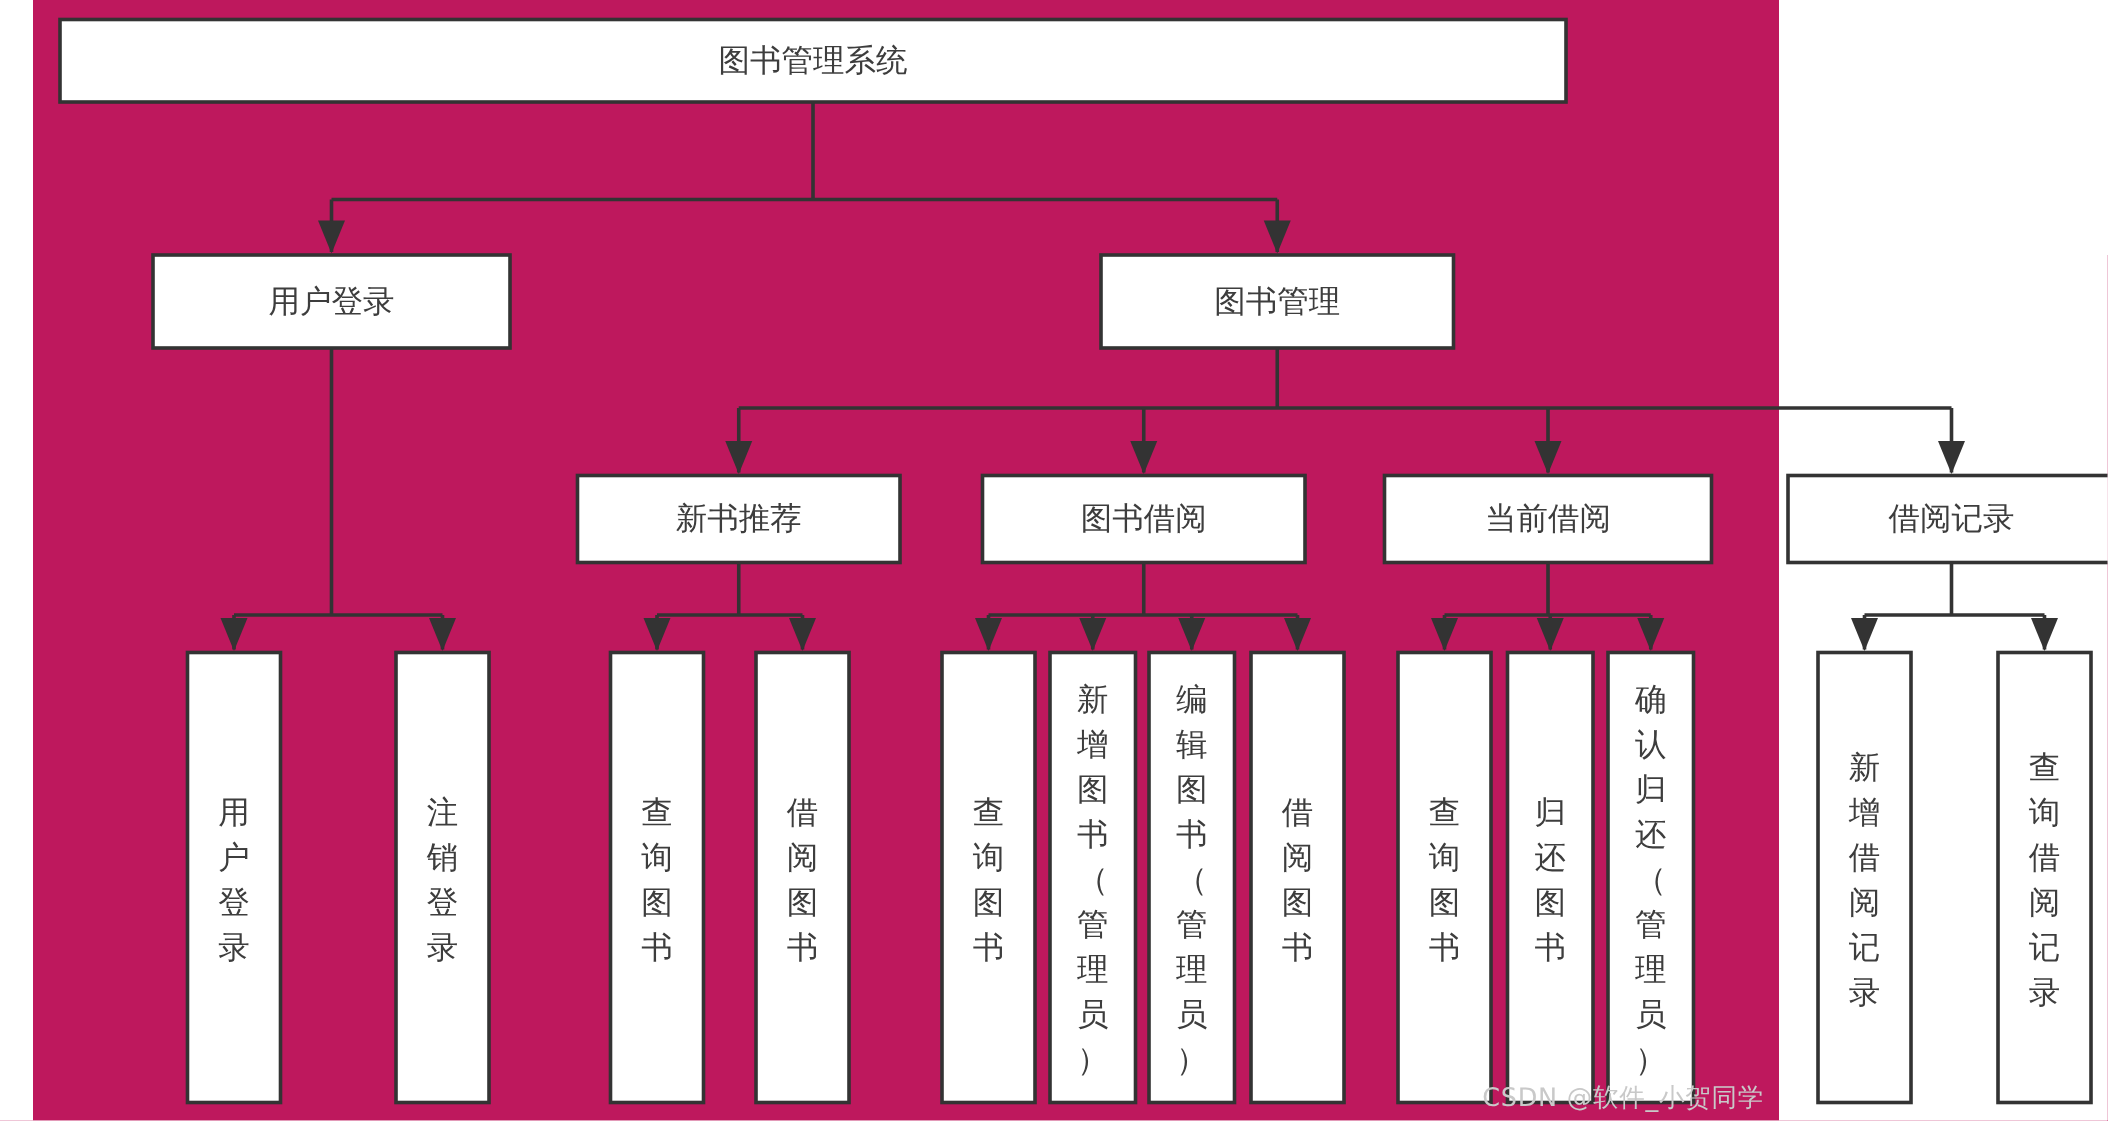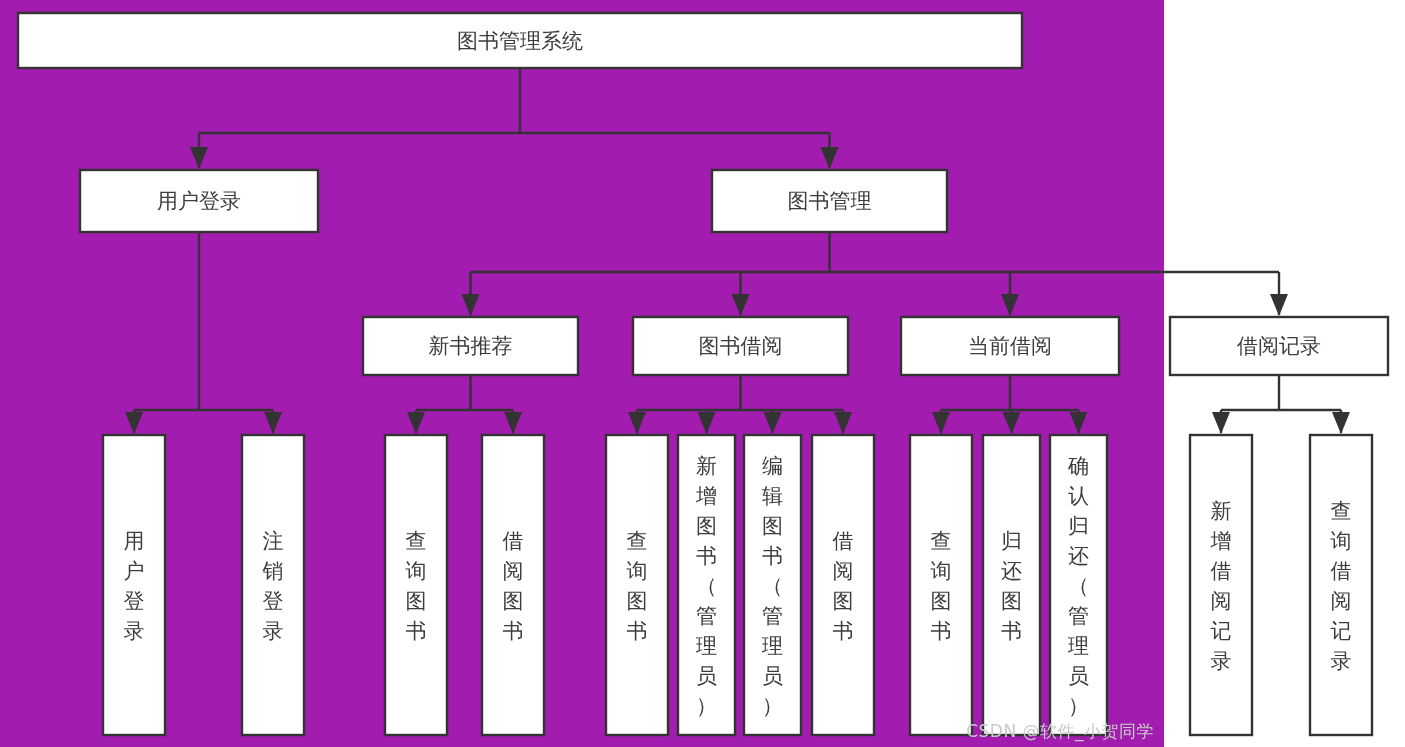--- a/index.html
+++ b/index.html
@@ -10,21 +10,22 @@
   body {
     width: 1405px;
     height: 747px;
     font-family: "DejaVu Sans", "Liberation Sans", sans-serif;
     overflow: hidden;
   }
   #diagram-root {
     position: relative;
     width: 1164px;
     height: 747px;
-    background: #a21caf;
+    background: #be185d;
+    margin-left: 22px;
   }
   svg.diagram-canvas {
     position: absolute;
     left: 0;
     top: 0;
     width: 1405px;
     height: 747px;
     display: block;
   }
   .node-box {

